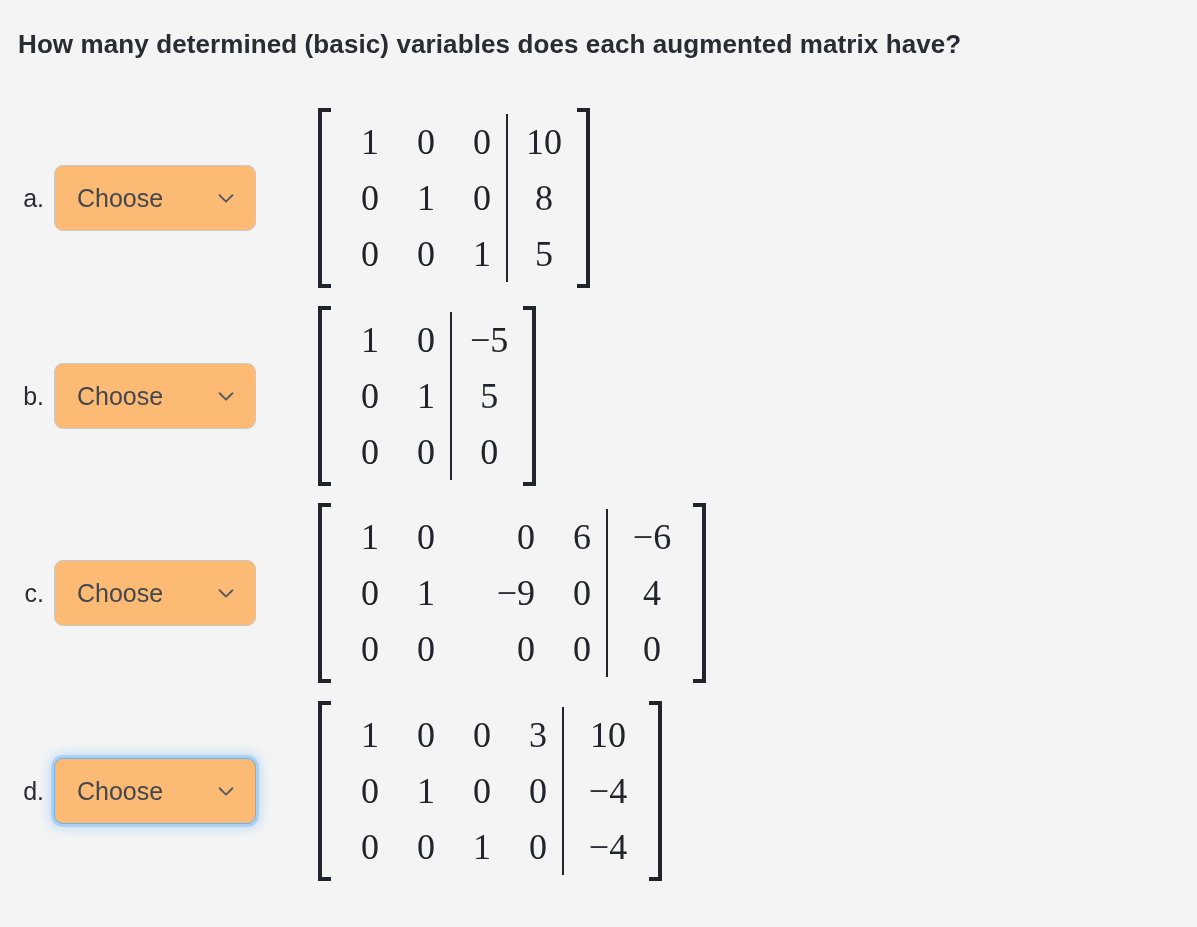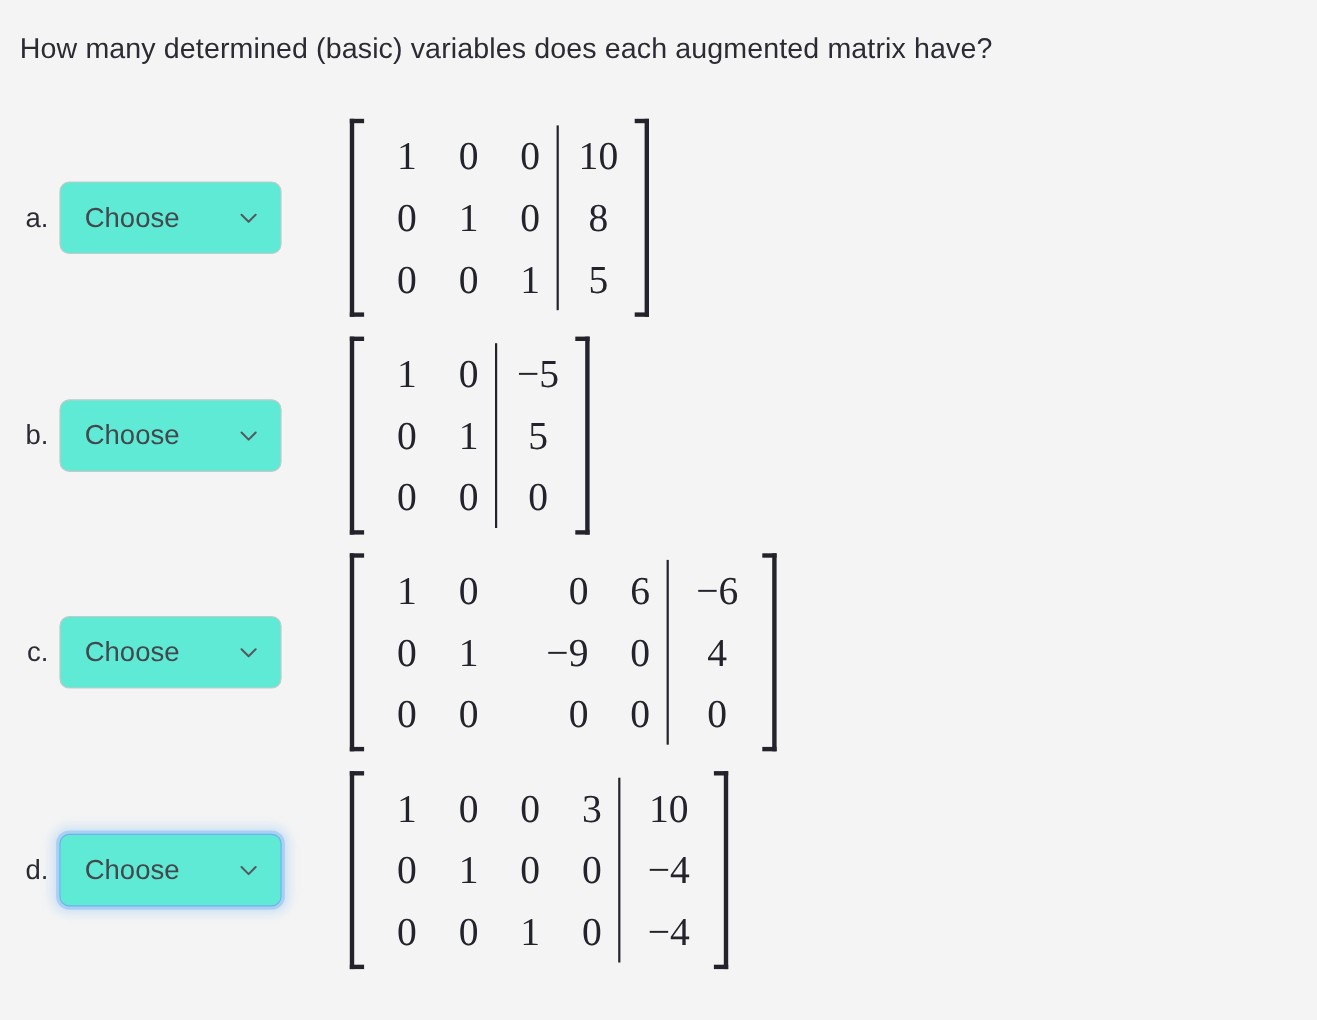--- a/index.html
+++ b/index.html
@@ -21,21 +21,21 @@
     box-sizing: border-box;
   }
 
   
   .question-heading {
     position: absolute;
     left: 18px;
     top: 27px;
     font-size: 26px;
     line-height: 34px;
-    font-weight: 400;
+    font-weight: 700;
     color: #2b2b33;
     letter-spacing: 0.1px;
     white-space: nowrap;
   }
 
   
   .item-row {
     position: absolute;
     left: 0;
     display: flex;
@@ -55,21 +55,21 @@
     color: #2b2b33;
     font-family: "Liberation Sans", sans-serif;
   }
 
   
   .dropdown {
     position: relative;
     box-sizing: border-box;
     width: 202px;
     height: 66px;
-    background: #5eead4;
+    background: #fdba74;
     border: 1px solid #c8c8c8;
     border-radius: 9px;
     display: flex;
     align-items: center;
     justify-content: space-between;
     padding: 0 18px 0 22px;
     cursor: pointer;
     flex: none;
     gap: 28px;
   }

